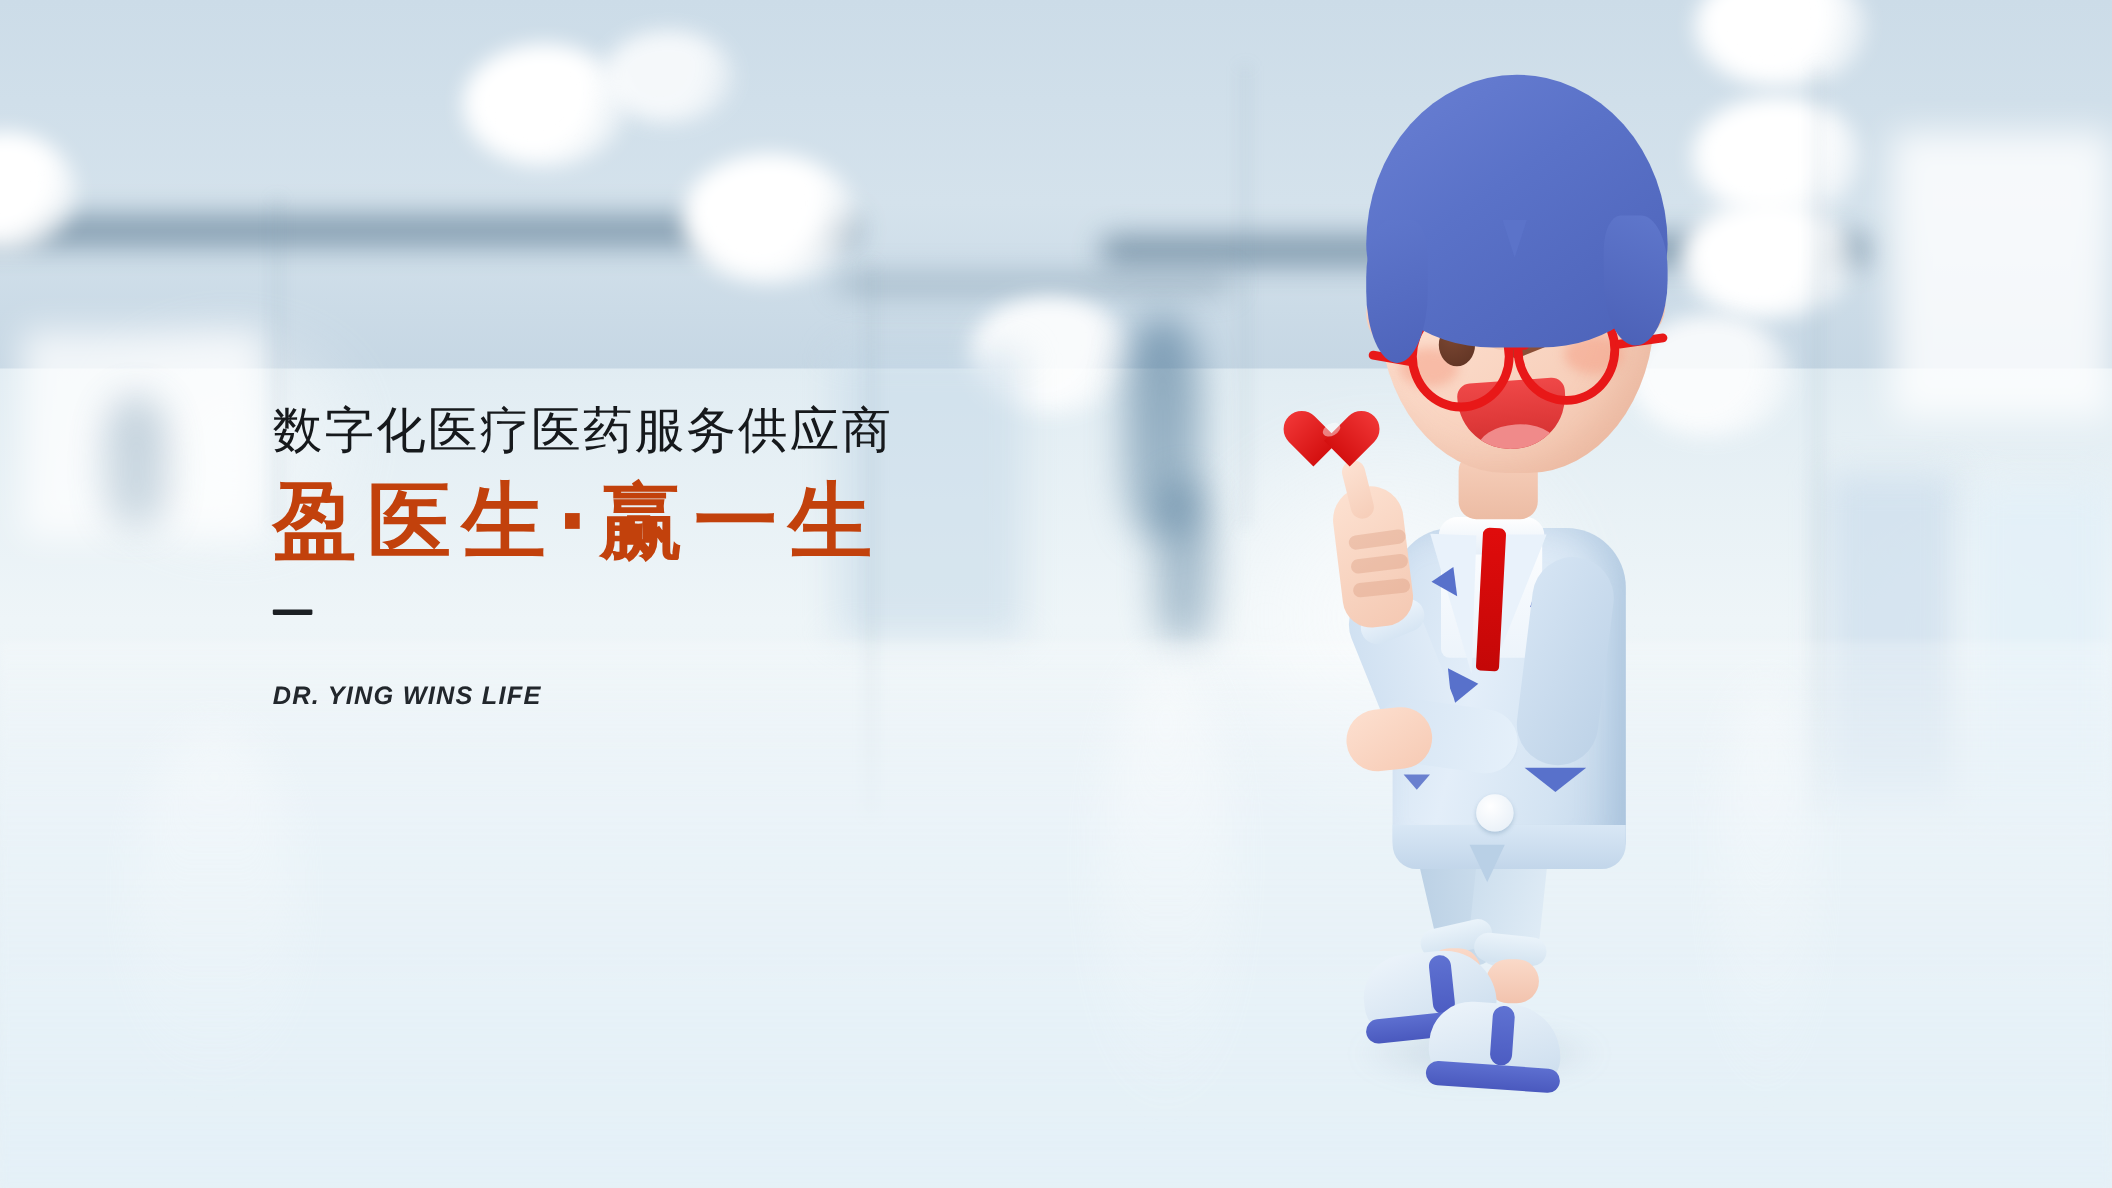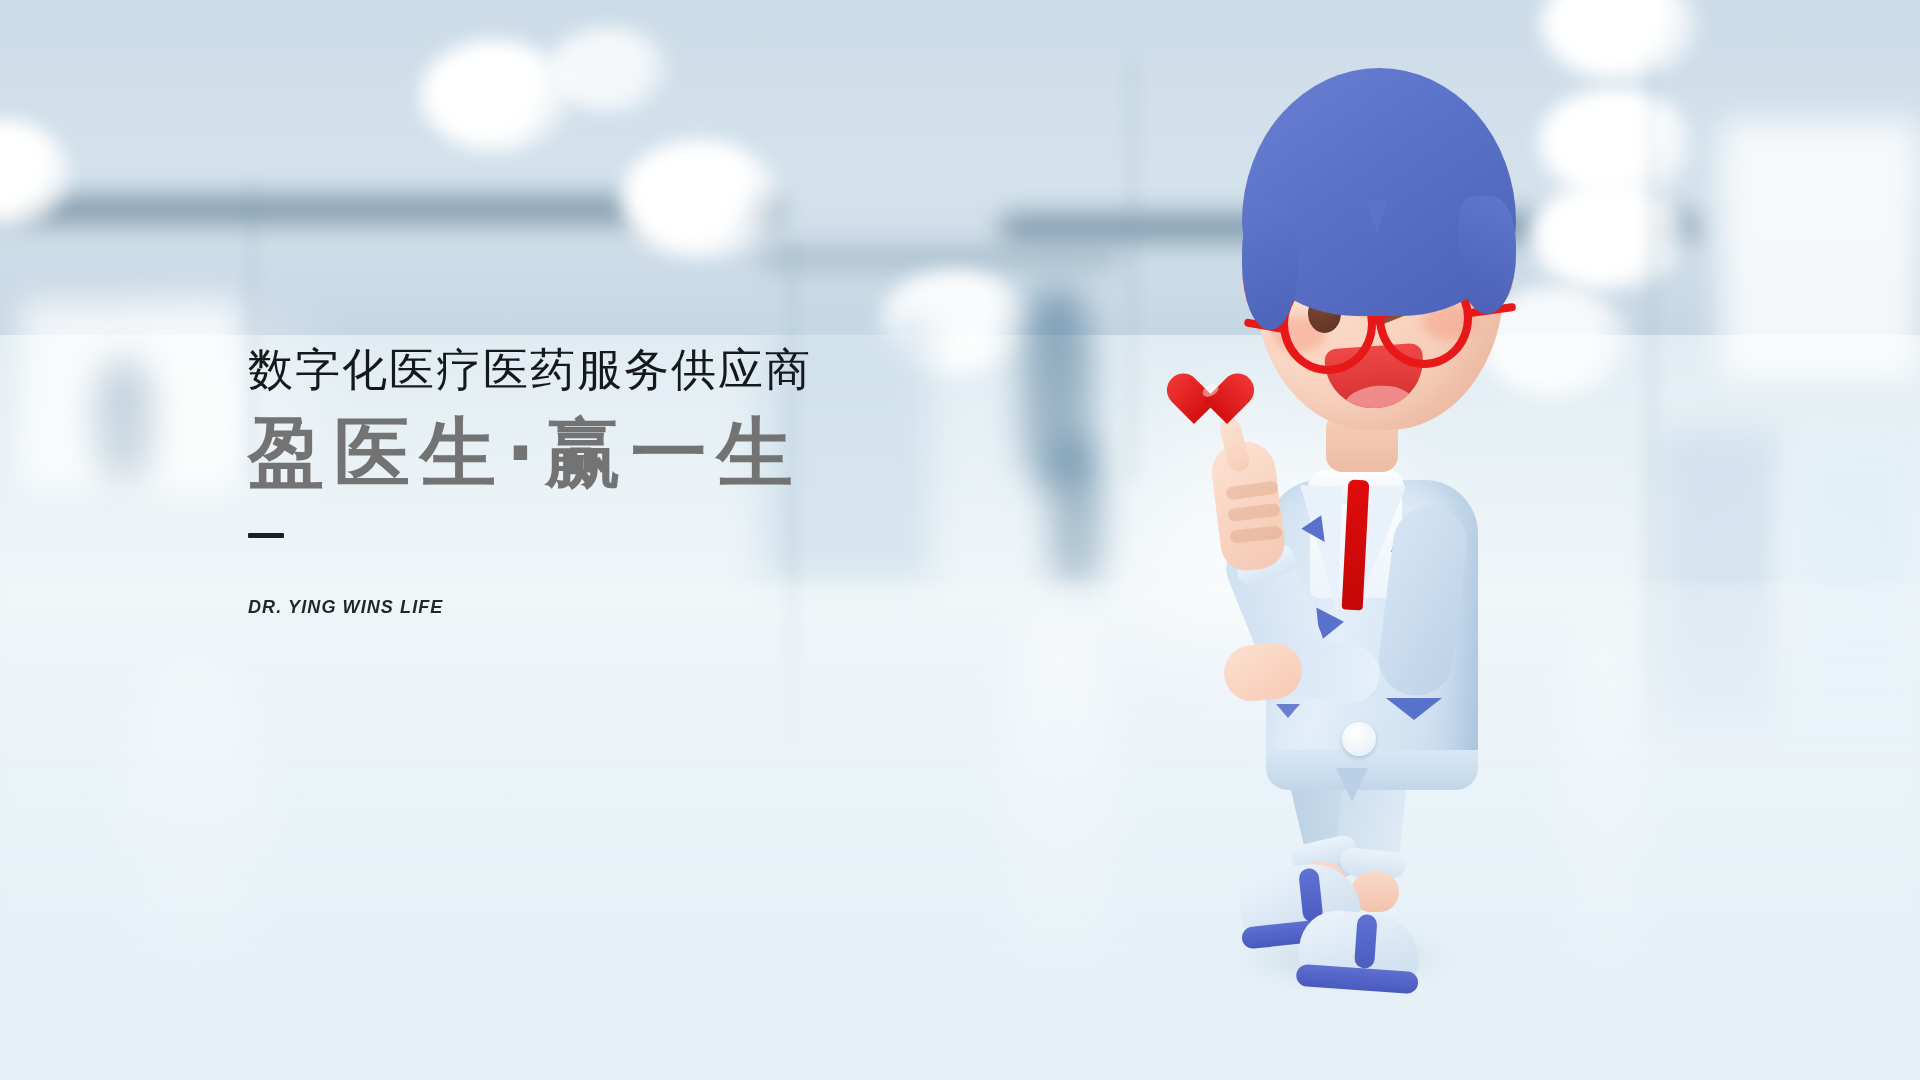--- a/index.html
+++ b/index.html
@@ -63,37 +63,37 @@
   }
   .floorstreak{
     position:absolute;border-radius:50%;filter:blur(20px);
     background:linear-gradient(180deg,rgba(255,255,255,.85),rgba(255,255,255,0));
   }
   .vert-line{
     position:absolute;width:4px;background:rgba(130,160,180,.30);filter:blur(7px);
   }
 
   
-  .copy{position:absolute;left:248px;top:345px;width:780px;}
+  .copy{position:absolute;left:248px;top:366px;width:780px;}
   .kicker{
     font-size:45px;letter-spacing:2px;color:#16191c;line-height:1.12;
     font-family:"Liberation Sans","DejaVu Sans",sans-serif;white-space:nowrap;
   }
   .headline{
     margin-top:16px;
     font-size:76px;font-weight:bold;letter-spacing:10px;
-    color:#737373;line-height:1.1;white-space:nowrap;
+    color:#c2410c;line-height:1.1;white-space:nowrap;
     font-family:"DejaVu Sans","Liberation Sans",sans-serif;
   }
   .rule{
     margin-top:38px;width:36px;height:5px;background:#1c2024;border-radius:1px;
   }
   .en{
     margin-top:55px;color:#22272c;
-    font-size:18px;font-style:italic;font-weight:bold;
+    font-size:23px;font-style:italic;font-weight:bold;
     letter-spacing:1.1px;line-height:1.62;white-space:nowrap;
   }
 
   
   .mascot{position:absolute;left:1190px;top:50px;width:400px;height:1010px;}
 
   .m-shadow{
     position:absolute;left:40px;top:880px;width:230px;height:56px;
     background:radial-gradient(ellipse at center,rgba(120,150,175,.30),rgba(120,150,175,0) 70%);
     filter:blur(10px);

